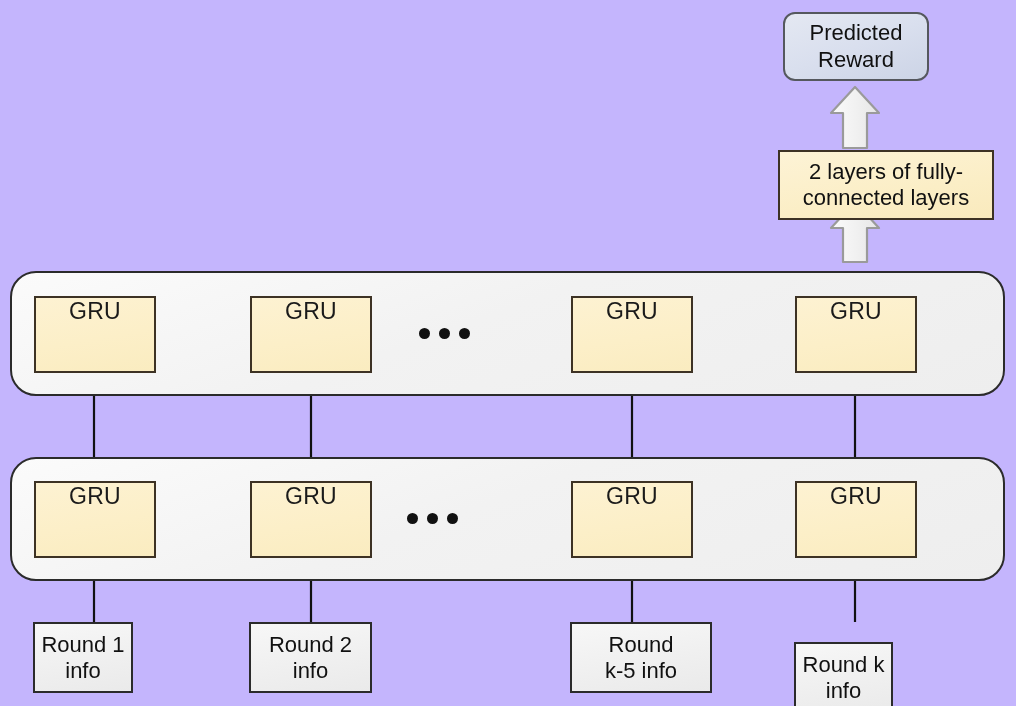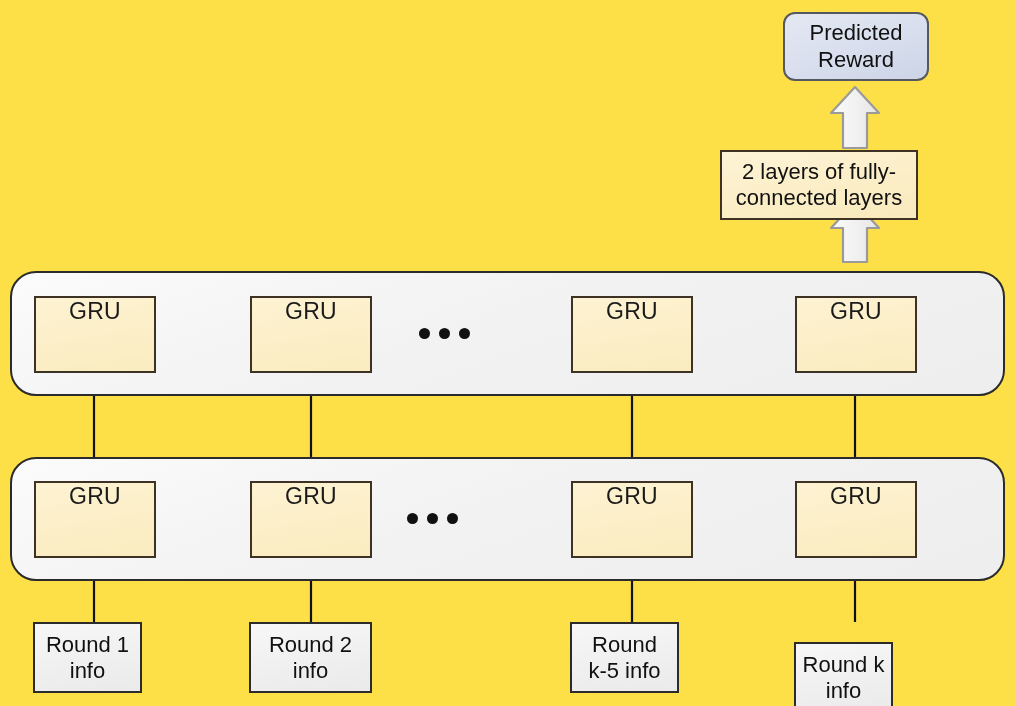--- a/index.html
+++ b/index.html
@@ -7,21 +7,21 @@
     padding: 0;
     background: #ffffff;
   }
   body {
     font-family: "Liberation Sans", sans-serif;
   }
   #canvas {
     position: relative;
     width: 1016px;
     height: 706px;
-    background: #fde047;
+    background: #c4b5fd;
     overflow: hidden;
   }
   .abs { position: absolute; }
 
   
   .layer-container {
     border: 2px solid #2b2b2b;
     border-radius: 26px;
     background: linear-gradient(160deg, #fbfbfb 0%, #f2f2f2 45%, #eeeeee 100%);
     box-sizing: border-box;
@@ -155,21 +155,21 @@
     <path d="M 843,148 L 843,113 L 831,113 L 855,87 L 879,113 L 867,113 L 867,148 Z" fill="url(#blockGrad)" stroke="#9a9a9a" stroke-width="2.2" stroke-linejoin="round"></path>
   </svg>
 
   <div class="abs reward-box" style="left:783px; top:12px; width:146px; height:69px;">
     <div>
       <div>Predicted</div>
       <div>Reward</div>
     </div>
   </div>
 
-  <div class="abs fc-box" style="left:720px; top:150px; width:198px; height:70px;">
+  <div class="abs fc-box" style="left:778px; top:150px; width:216px; height:70px;">
     <div>
       <div>2 layers of fully-</div>
       <div>connected layers</div>
     </div>
   </div>
 
   <div class="abs layer-container" style="left:10px; top:271px; width:995px; height:125px;"></div>
 
   <div class="abs gru" style="left:34px; top:296px; width:122px; height:77px;">
     <span>GRU</span>
@@ -202,33 +202,33 @@
       <i></i>
       <i></i>
   </div>
   <div class="abs gru" style="left:571px; top:481px; width:122px; height:77px;">
     <span>GRU</span>
   </div>
   <div class="abs gru" style="left:795px; top:481px; width:122px; height:77px;">
     <span>GRU</span>
   </div>
 
-  <div class="abs round-box" style="left:33px; top:622px; width:109px; height:71px;">
+  <div class="abs round-box" style="left:33px; top:622px; width:100px; height:71px;">
     <div>
       <div>Round 1</div>
       <div>info</div>
     </div>
   </div>
   <div class="abs round-box" style="left:249px; top:622px; width:123px; height:71px;">
     <div>
       <div>Round 2</div>
       <div>info</div>
     </div>
   </div>
-  <div class="abs round-box" style="left:570px; top:622px; width:109px; height:71px;">
+  <div class="abs round-box" style="left:570px; top:622px; width:142px; height:71px;">
     <div>
       <div>Round</div>
       <div>k-5 info</div>
     </div>
   </div>
   <div class="abs round-box" style="left:794px; top:642px; width:99px; height:71px;">
     <div>
       <div>Round k</div>
       <div>info</div>
     </div>

